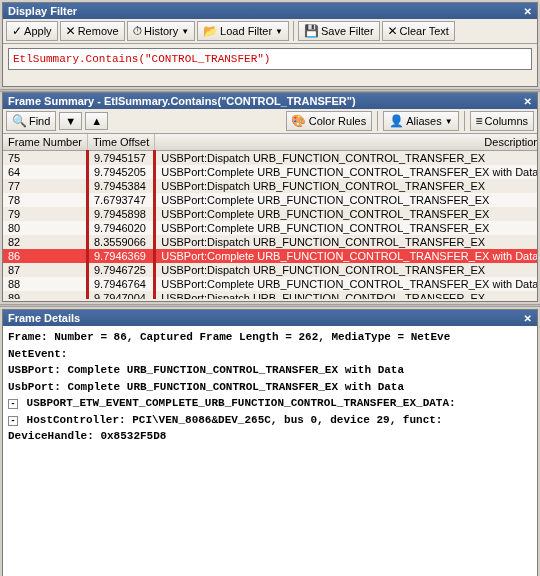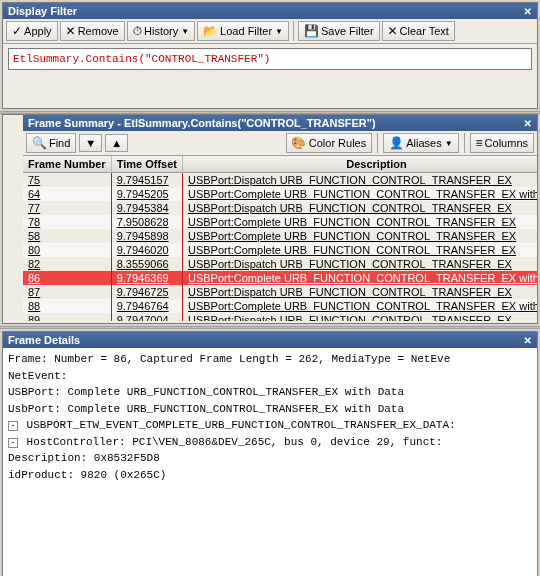--- a/index.html
+++ b/index.html
@@ -64,21 +64,21 @@
 
     .toolbar-separator {
       width: 1px;
       height: 20px;
       background: #a0a0a0;
       margin: 0 2px;
     }
 
     
     .display-filter-panel {
-      height: 107px;
+      height: 85px;
     }
 
     .filter-input-row {
       padding: 4px 5px;
       display: flex;
       align-items: center;
     }
 
     .filter-input {
       width: 100%;
@@ -88,21 +88,20 @@
       font-family: 'Courier New', monospace;
       font-size: 11px;
       padding: 1px 4px;
       color: #cc0000;
     }
 
     
     .frame-summary-panel {
       height: 210px;
       margin-top: 0;
-      padding-left: 20px;
     }
 
     .frame-summary-toolbar {
       display: flex;
       align-items: center;
       padding: 2px 3px;
       background: #f0ece4;
       border-bottom: 1px solid #a0a0a0;
       gap: 3px;
     }
@@ -112,35 +111,34 @@
       border-collapse: collapse;
       font-size: 11px;
     }
 
     .frame-table-header {
       background: #e8e4dc;
       border-bottom: 1px solid #a0a0a0;
     }
 
     .frame-table th {
-      text-align: center;
+      text-align: right;
       padding: 2px 5px;
       border-right: 1px solid #c0bdb5;
-      font-weight: bold;
+      font-weight: normal;
       background: linear-gradient(to bottom, #f5f3ef, #ddd9d1);
       white-space: nowrap;
       cursor: pointer;
     }
 
     .frame-table td {
       padding: 1px 5px;
-      border-right: 1px solid #b91c1c;
+      border-right: 3px solid #b91c1c;
       white-space: nowrap;
       overflow: hidden;
-      text-decoration: underline;
     }
 
     .frame-table tr:nth-child(even) td {
       background: #f8f6f2;
     }
 
     .frame-table tr.selected td {
       background: #ef4444;
       color: white;
     }
@@ -163,20 +161,21 @@
       font-size: 11px;
       line-height: 1.4;
       overflow-y: auto;
       height: 250px;
       background: white;
     }
 
     .detail-line {
       padding: 0;
       line-height: 1.5;
+      font-weight: bold;
     }
 
     .collapse-icon {
       display: inline-block;
       width: 10px;
       height: 10px;
       border: 1px solid #888;
       background: white;
       text-align: center;
       line-height: 9px;
@@ -299,25 +298,25 @@
               <td>9.7945205</td>
               <td>USBPort:Complete URB_FUNCTION_CONTROL_TRANSFER_EX with Data</td>
             </tr>
             <tr>
               <td>77</td>
               <td>9.7945384</td>
               <td>USBPort:Dispatch URB_FUNCTION_CONTROL_TRANSFER_EX</td>
             </tr>
             <tr>
               <td>78</td>
-              <td>7.9508628</td>
+              <td>7.6793747</td>
               <td>USBPort:Complete URB_FUNCTION_CONTROL_TRANSFER_EX</td>
             </tr>
             <tr>
-              <td>58</td>
+              <td>79</td>
               <td>9.7945898</td>
               <td>USBPort:Complete URB_FUNCTION_CONTROL_TRANSFER_EX</td>
             </tr>
             <tr>
               <td>80</td>
               <td>9.7946020</td>
               <td>USBPort:Complete URB_FUNCTION_CONTROL_TRANSFER_EX</td>
             </tr>
             <tr>
               <td>82</td>
@@ -357,16 +356,15 @@
     <span>Frame Details</span>
     <span class="close-btn">✕</span>
   </div>
   <div class="frame-details-content" id="frame-details-content">
   <div class="detail-line">Frame: Number = 86, Captured Frame Length = 262, MediaType = NetEve</div>
       <div class="detail-line">NetEvent:</div>
       <div class="detail-line">USBPort: Complete URB_FUNCTION_CONTROL_TRANSFER_EX with Data</div>
       <div class="detail-line">UsbPort: Complete URB_FUNCTION_CONTROL_TRANSFER_EX with Data</div>
       <div class="detail-line"><span class="collapse-icon">-</span> USBPORT_ETW_EVENT_COMPLETE_URB_FUNCTION_CONTROL_TRANSFER_EX_DATA:</div>
       <div class="detail-line"><span class="collapse-icon">-</span> HostController: PCI\VEN_8086&amp;DEV_265C, bus 0, device 29, funct:</div>
-      <div class="detail-line">    Description: 0x8532F5D8</div>
-      <div class="detail-line">    idProduct: 9820  (0x265C)</div>
+      <div class="detail-line">    DeviceHandle: 0x8532F5D8</div>
     </div>
 </div>
 
 </body></html>

